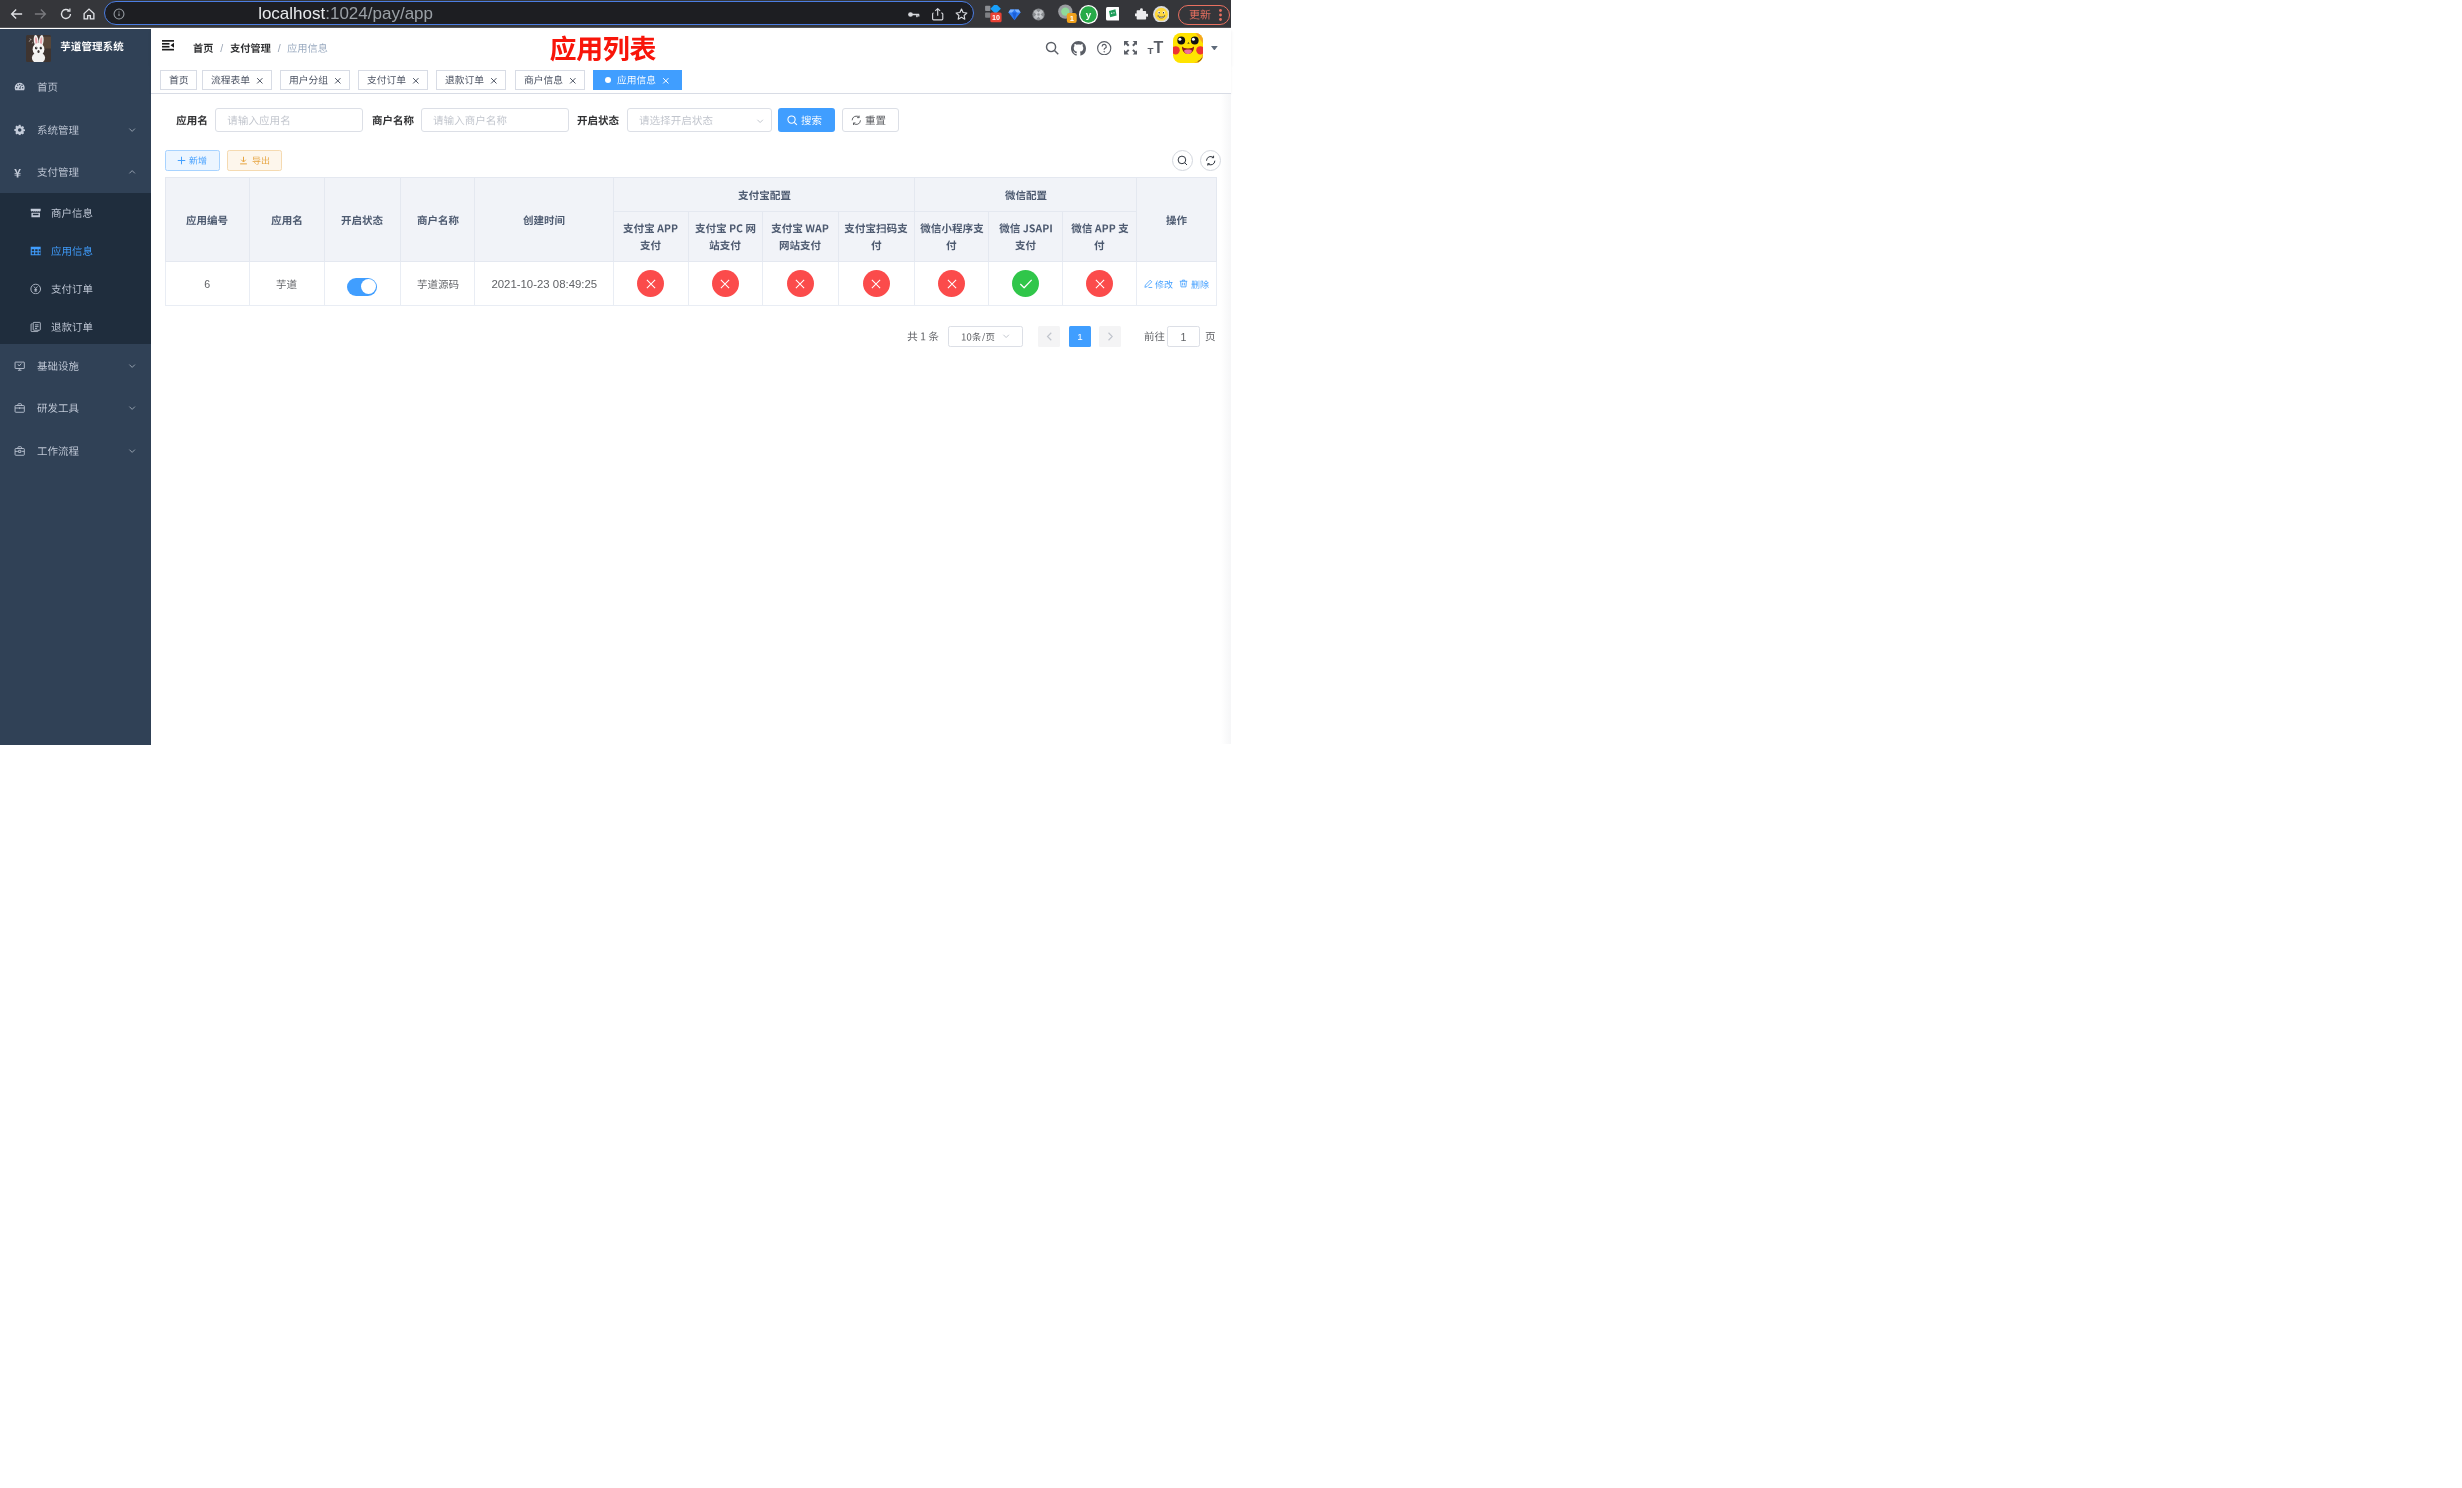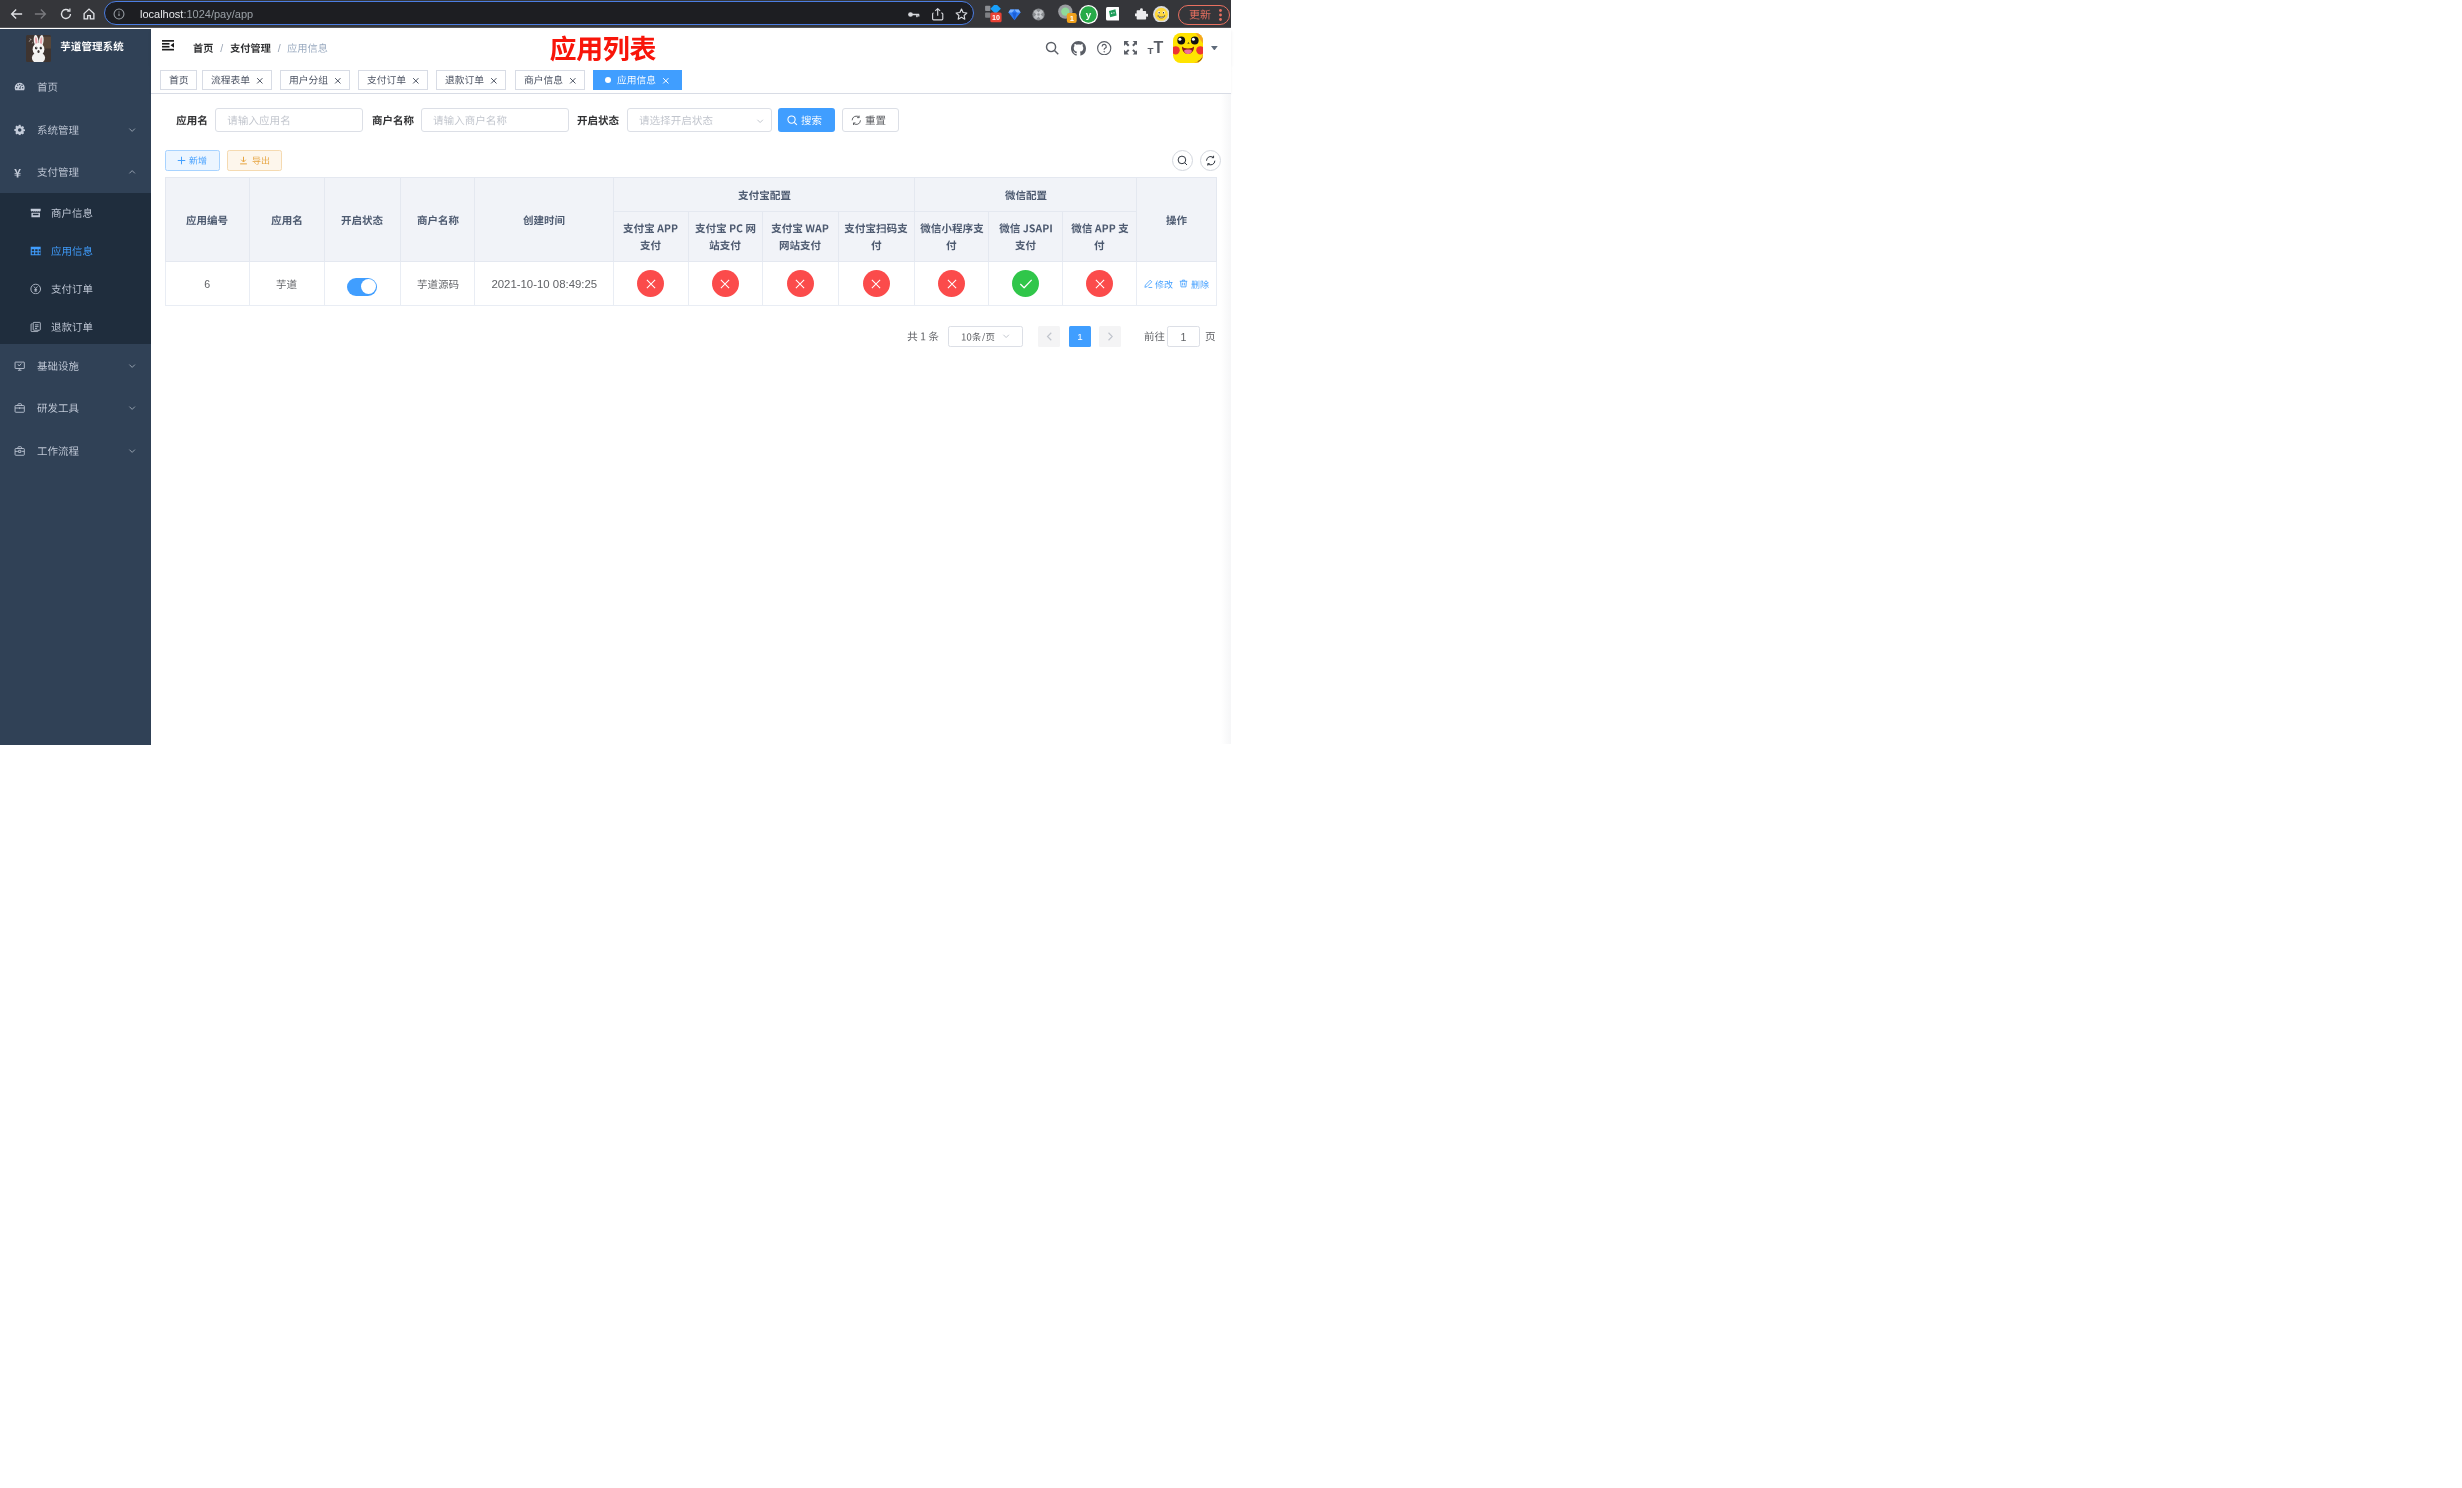--- a/index.html
+++ b/index.html
@@ -96,21 +96,21 @@
         <path d="M1.5 7.5L8 1.5l6.5 6v7h-4.7v-4.4H6.2v4.4H1.5z"></path>
       </svg>
     </div>
   <div id="omnibox"></div>
   <div class="cicon" style="left:111px;width:13.6px">
       <svg width="12" height="12" viewBox="0 0 16 16" fill="none" stroke="#9aa0a6" stroke-width="1.4">
         <circle cx="8" cy="8" r="6.6"></circle>
         <path d="M8 7.2v3.4M8 4.8v1.3" stroke-width="1.6"></path>
       </svg>
     </div>
-  <div class="cicon" style="left:140px;width:303px;justify-content:flex-start;font-size:11px;color:#e8eaed">localhost<span style="color:#9aa0a6">:1024/pay/app</span></div>
+  <div class="cicon" style="left:130px;width:303px;justify-content:flex-end;font-size:17px;color:#e8eaed">localhost<span style="color:#9aa0a6">:1024/pay/app</span></div>
   <div class="cicon" style="left:906px;width:13.6px">
       <svg width="13" height="13" viewBox="0 0 17 17" fill="#d6d8dc">
         <circle cx="4.6" cy="8.5" r="3.1"></circle>
         <rect x="6.5" y="7.4" width="9.5" height="2.2" rx="0.4"></rect>
         <rect x="12" y="9" width="2" height="3"></rect>
         <rect x="14.6" y="9" width="1.6" height="2.2"></rect>
       </svg>
     </div>
   <div class="cicon" style="left:930px;width:13.6px">
       <svg width="11.4" height="13" viewBox="0 0 15 17" fill="none" stroke="#d6d8dc" stroke-width="1.5">
@@ -1223,21 +1223,21 @@
                   <g transform="translate(14.00,12.32) scale(0.014000,-0.014000)">
                     <path d="M64 765C117 714 180 642 207 596L269 638C239 684 175 753 122 801ZM455 368H790V284H455ZM455 231H790V147H455ZM455 504H790V421H455ZM384 561V89H863V561H624C635 586 647 616 659 645H947V708H760C784 741 809 781 833 818L759 840C743 801 711 747 684 708H497L549 732C537 763 505 811 476 844L414 817C440 784 468 739 481 708H311V645H576C570 618 561 587 553 561ZM262 483H51V413H190V102C145 86 94 44 42 -7L89 -68C140 -6 191 47 227 47C250 47 281 17 324 -7C393 -46 479 -57 597 -57C693 -57 869 -51 941 -46C942 -25 954 9 962 27C865 17 716 10 599 10C490 10 404 17 340 52C305 72 282 90 262 100Z"></path>
                   </g>
                   <g transform="translate(28.00,12.32) scale(0.014000,-0.014000)">
                     <path d="M537 407H843V319H537ZM537 549H843V463H537ZM505 205C475 138 431 68 385 19C402 9 431 -9 445 -20C489 32 539 113 572 186ZM788 188C828 124 876 40 898 -10L967 21C943 69 893 152 853 213ZM87 777C142 742 217 693 254 662L299 722C260 751 185 797 131 829ZM38 507C94 476 169 428 207 400L251 460C212 488 136 531 81 560ZM59 -24 126 -66C174 28 230 152 271 258L211 300C166 186 103 54 59 -24ZM338 791V517C338 352 327 125 214 -36C231 -44 263 -63 276 -76C395 92 411 342 411 517V723H951V791ZM650 709C644 680 632 639 621 607H469V261H649V0C649 -11 645 -15 633 -16C620 -16 576 -16 529 -15C538 -34 547 -61 550 -79C616 -80 660 -80 687 -69C714 -58 721 -39 721 -2V261H913V607H694C707 633 720 663 733 692Z"></path>
                   </g>
                   <g transform="translate(42.00,12.32) scale(0.014000,-0.014000)">
                     <path d="M410 205V137H792V205ZM491 650C484 551 471 417 458 337H478L863 336C844 117 822 28 796 2C786 -8 776 -10 758 -9C740 -9 695 -9 647 -4C659 -23 666 -52 668 -73C716 -76 762 -76 788 -74C818 -72 837 -65 856 -43C892 -7 915 98 938 368C939 379 940 401 940 401H816C832 525 848 675 856 779L803 785L791 781H443V712H778C770 624 757 502 745 401H537C546 475 556 569 561 645ZM51 787V718H173C145 565 100 423 29 328C41 308 58 266 63 247C82 272 100 299 116 329V-34H181V46H365V479H182C208 554 229 635 245 718H394V787ZM181 411H299V113H181Z"></path>
                   </g>
                 </svg></td>
-              <td style="font-size:11.4px">2021-10-10 08:49:25</td>
+              <td style="font-size:11.4px">2021-10-23 08:49:25</td>
           <td><span class="circ red"><svg width="12" height="12" viewBox="0 0 16 16" fill="none" stroke="#fff" stroke-width="1.4">
                     <path d="M2.5 2.5l11 11M13.5 2.5l-11 11"></path>
                   </svg></span></td>
               <td><span class="circ red"><svg width="12" height="12" viewBox="0 0 16 16" fill="none" stroke="#fff" stroke-width="1.4">
                     <path d="M2.5 2.5l11 11M13.5 2.5l-11 11"></path>
                   </svg></span></td>
               <td><span class="circ red"><svg width="12" height="12" viewBox="0 0 16 16" fill="none" stroke="#fff" stroke-width="1.4">
                     <path d="M2.5 2.5l11 11M13.5 2.5l-11 11"></path>
                   </svg></span></td>
               <td><span class="circ red"><svg width="12" height="12" viewBox="0 0 16 16" fill="none" stroke="#fff" stroke-width="1.4">

